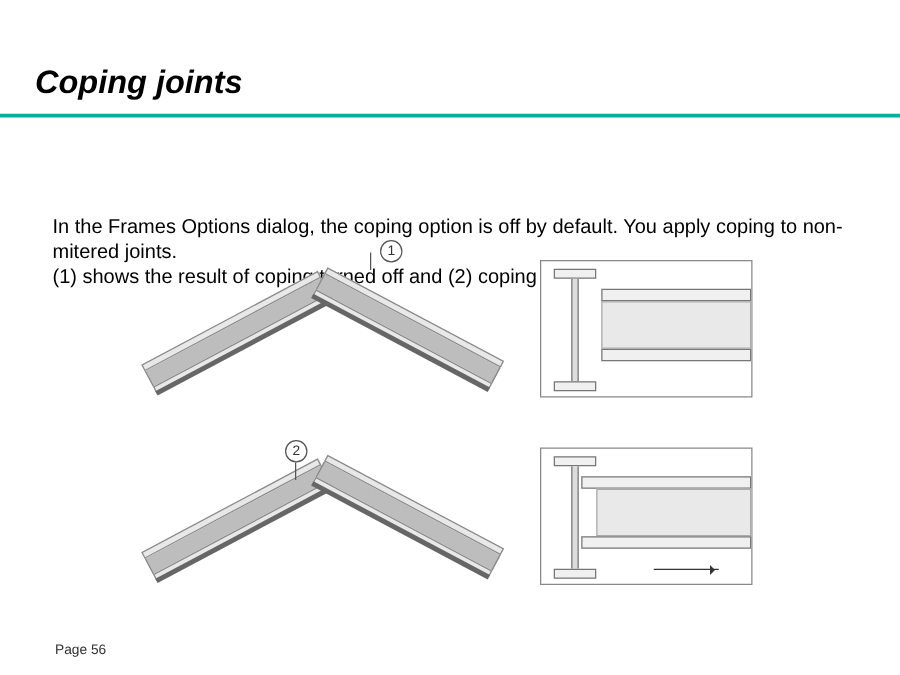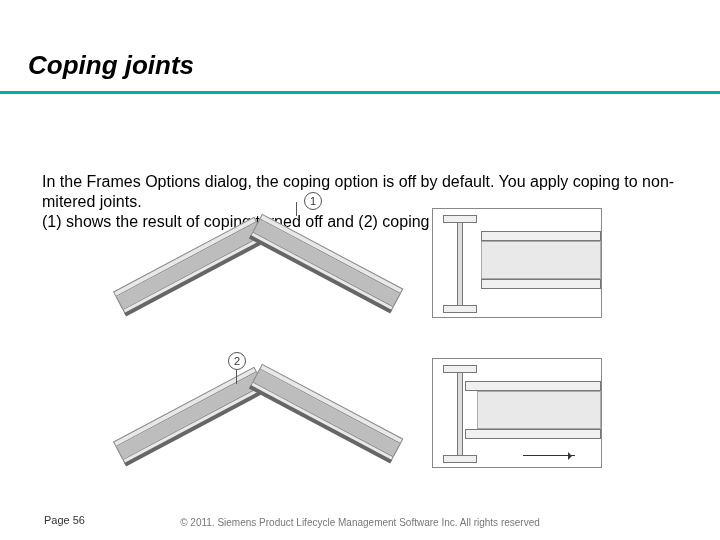--- a/index.html
+++ b/index.html
@@ -119,17 +119,16 @@
         <div class="fl top"></div>
           <div class="web"></div>
           <div class="fl bot"></div>
       </div>
       <div class="arrow" style="left:90px; top:96px; width:52px;"></div>
     </div>
 
   </div>
 
   <div class="footer">
-    <div class="copyright">© 2011. Siemens Product Lifecycle Management Software Inc. All rights reserved</div>
     <div class="page">Page 56</div>
   </div>
 
 </div>
 
 </body></html>

